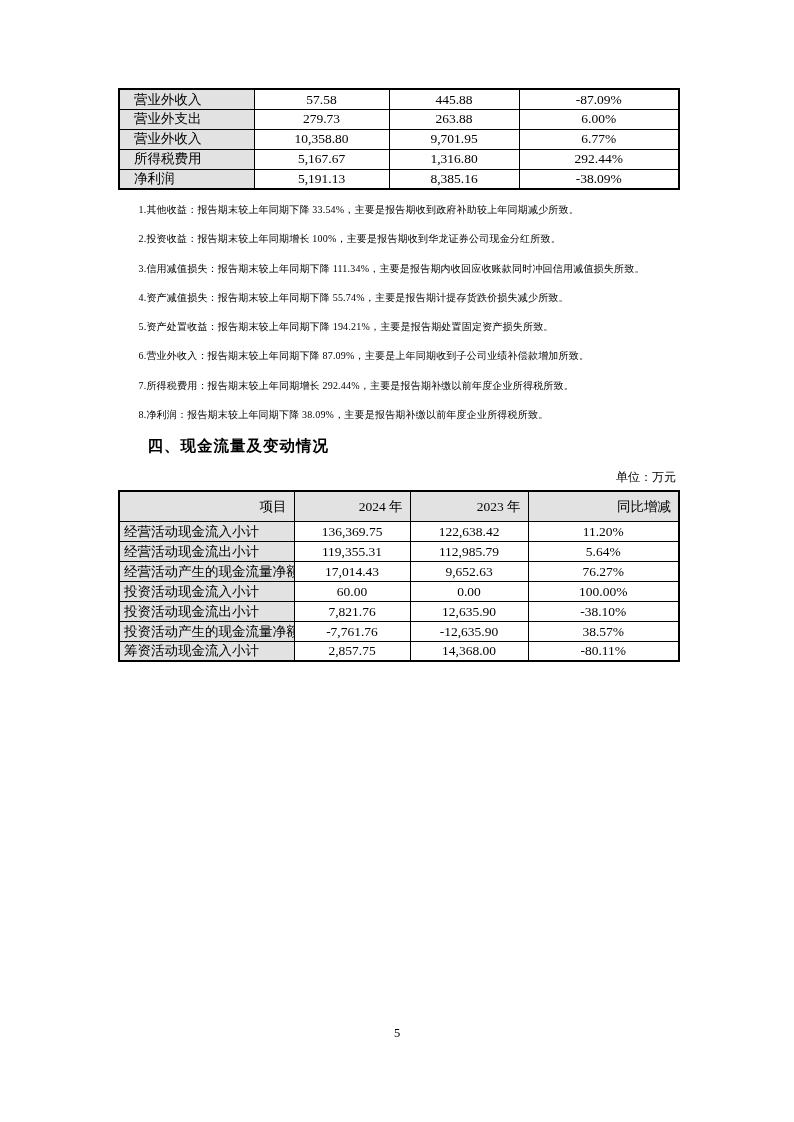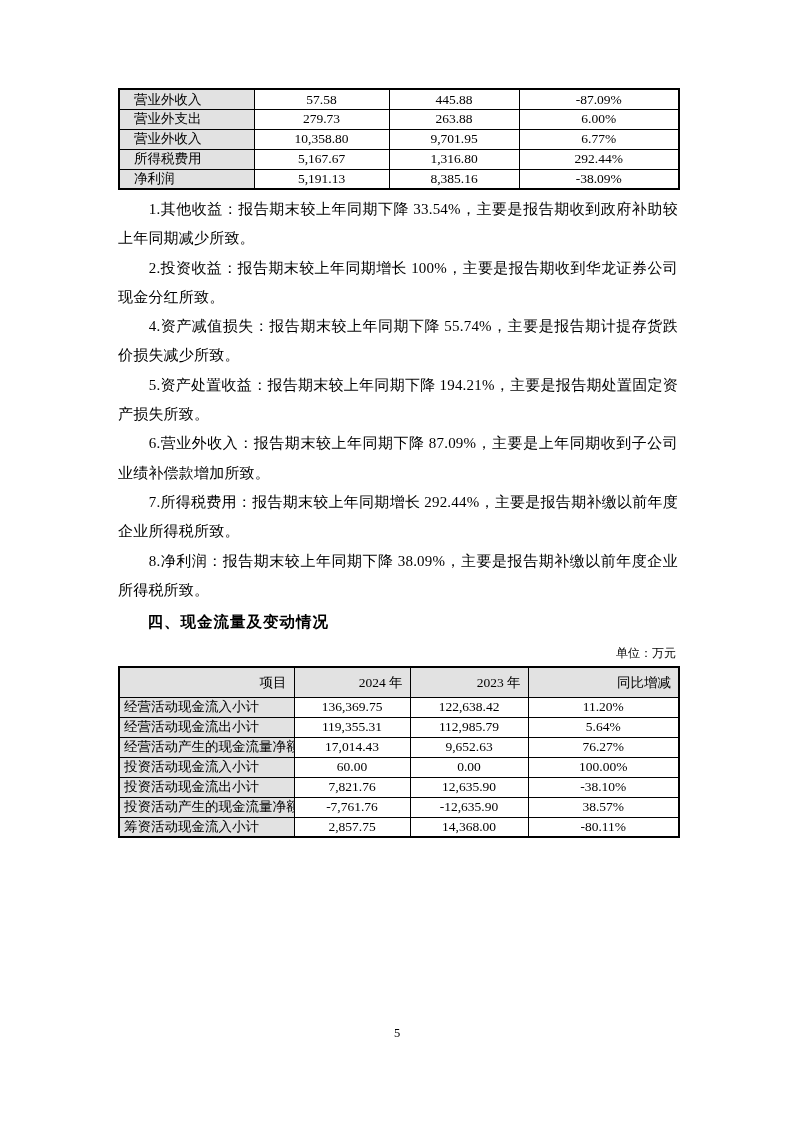--- a/index.html
+++ b/index.html
@@ -35,21 +35,21 @@
   .shade { background: var(--shade, #E2E2E2); }
   td.num { text-align: center; }
   table.top-tbl td.lbl { text-align: left; padding-left: 14px; }
   table.bot-tbl td.lbl { text-align: left; padding-left: 4px; }
   table.bot-tbl th { text-align: right; height: 30px; }
 
   
   .notes { margin-top: 5px; }
   .notes p {
     margin: 0;
-    font-size: 15px;
+    font-size: 10px;
     line-height: 29.3px;
     text-align: justify;
     text-indent: 2.05em;
     letter-spacing: 0.2px;
   }
 
   
   .section-heading {
     font-family: "Liberation Sans", "DejaVu Sans", sans-serif;
     font-size: 15.5px;
@@ -120,20 +120,21 @@
         <td class="num">5,191.13</td>
         <td class="num">8,385.16</td>
         <td class="num">-38.09%</td>
       </tr>
     </tbody>
   </table>
 
   <div class="notes">
     <p>1.其他收益：报告期末较上年同期下降 33.54%，主要是报告期收到政府补助较上年同期减少所致。</p>
     <p>2.投资收益：报告期末较上年同期增长 100%，主要是报告期收到华龙证券公司现金分红所致。</p>
+    <p>3.信用减值损失：报告期末较上年同期下降 111.34%，主要是报告期内收回应收账款同时冲回信用减值损失所致。</p>
     <p>4.资产减值损失：报告期末较上年同期下降 55.74%，主要是报告期计提存货跌价损失减少所致。</p>
     <p>5.资产处置收益：报告期末较上年同期下降 194.21%，主要是报告期处置固定资产损失所致。</p>
     <p>6.营业外收入：报告期末较上年同期下降 87.09%，主要是上年同期收到子公司业绩补偿款增加所致。</p>
     <p>7.所得税费用：报告期末较上年同期增长 292.44%，主要是报告期补缴以前年度企业所得税所致。</p>
     <p>8.净利润：报告期末较上年同期下降 38.09%，主要是报告期补缴以前年度企业所得税所致。</p>
   </div>
 
   <h2 class="section-heading">四、现金流量及变动情况</h2>
 
   <div class="unit-label">单位：万元</div>

